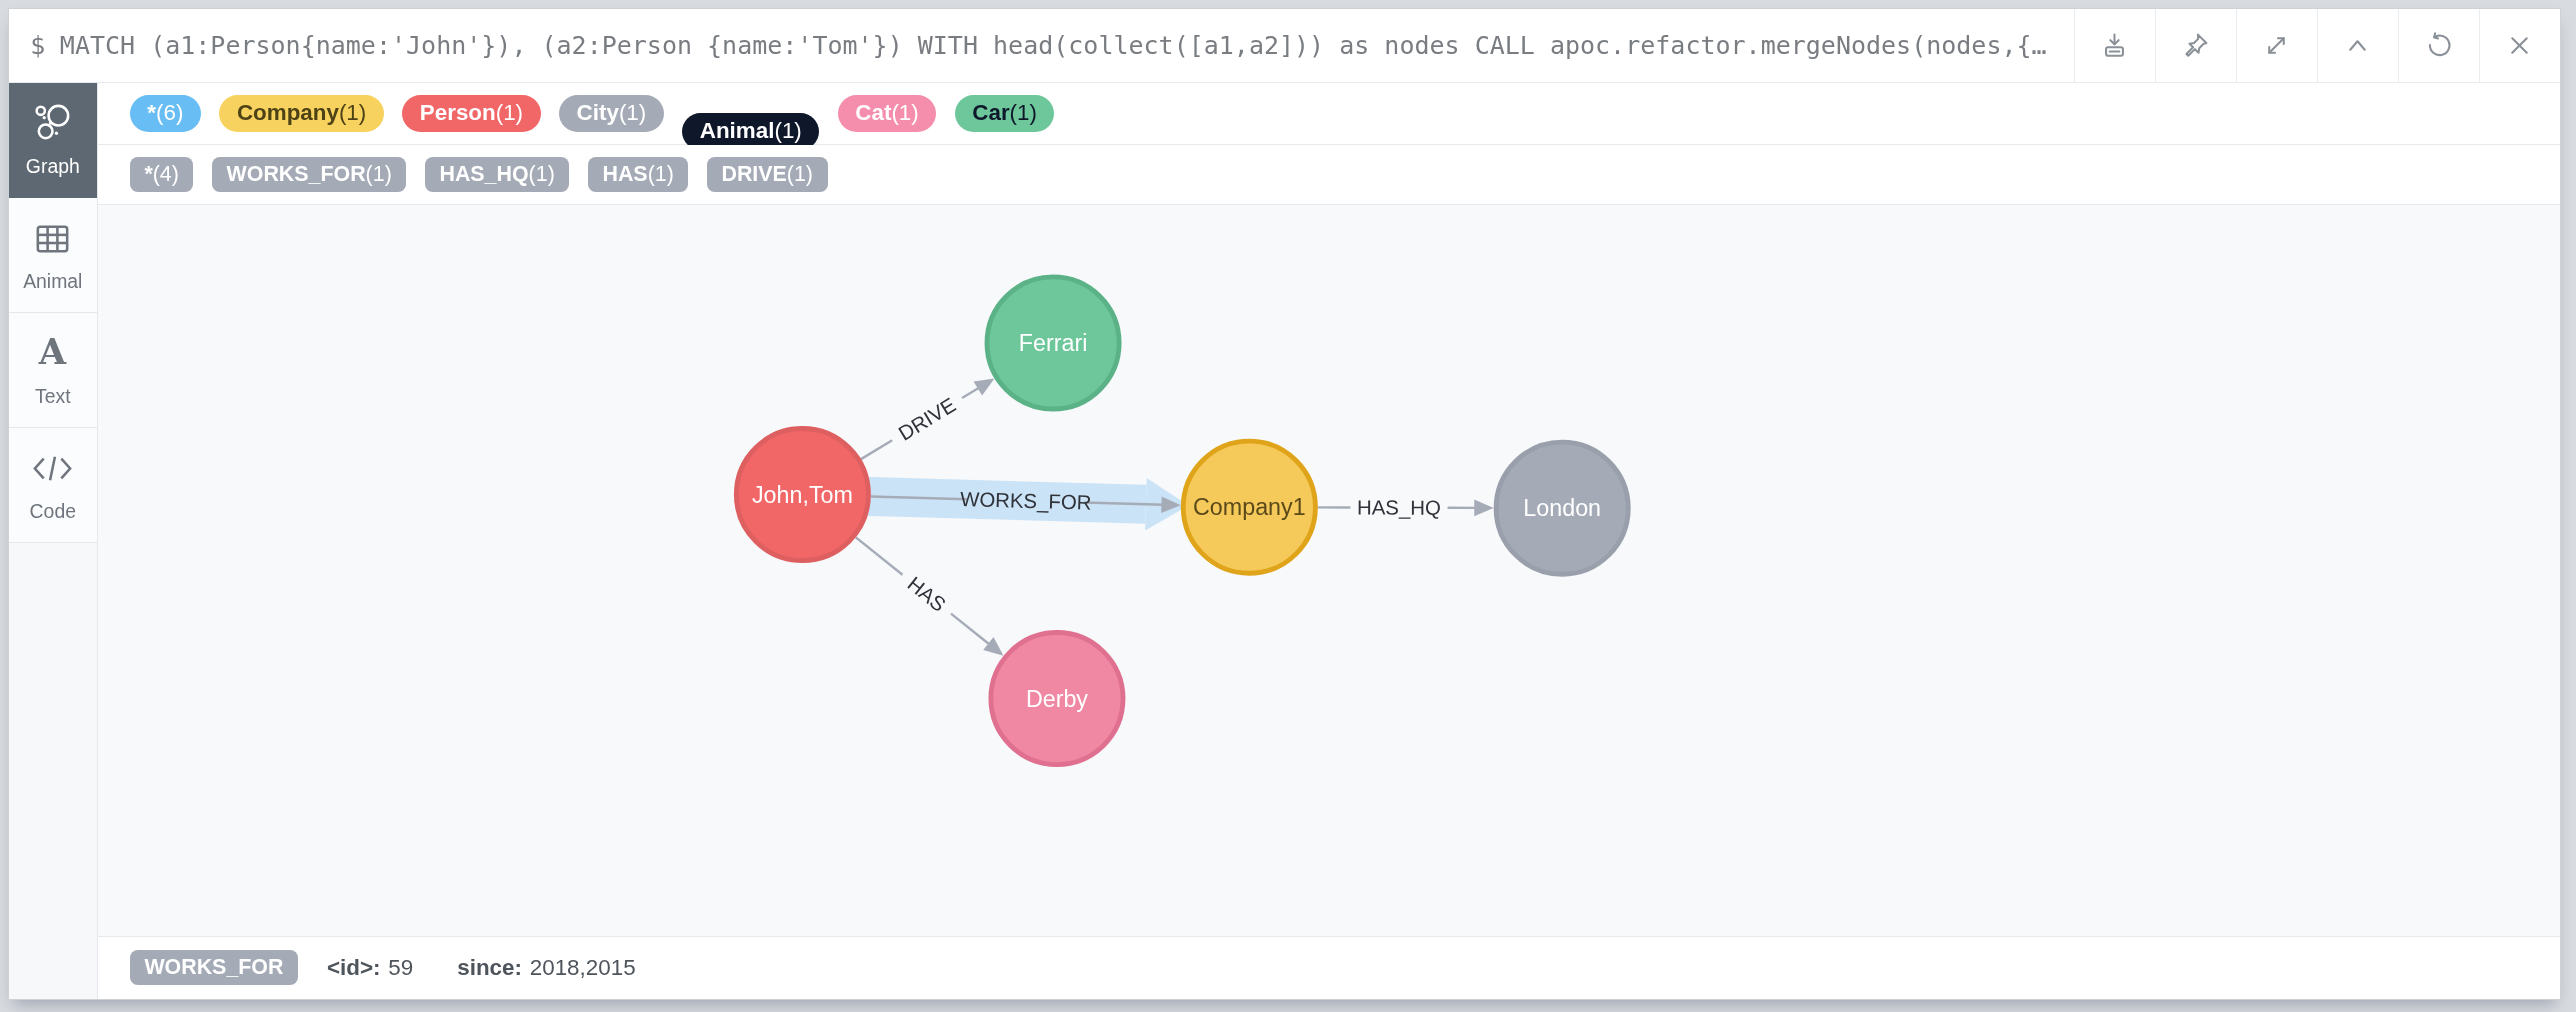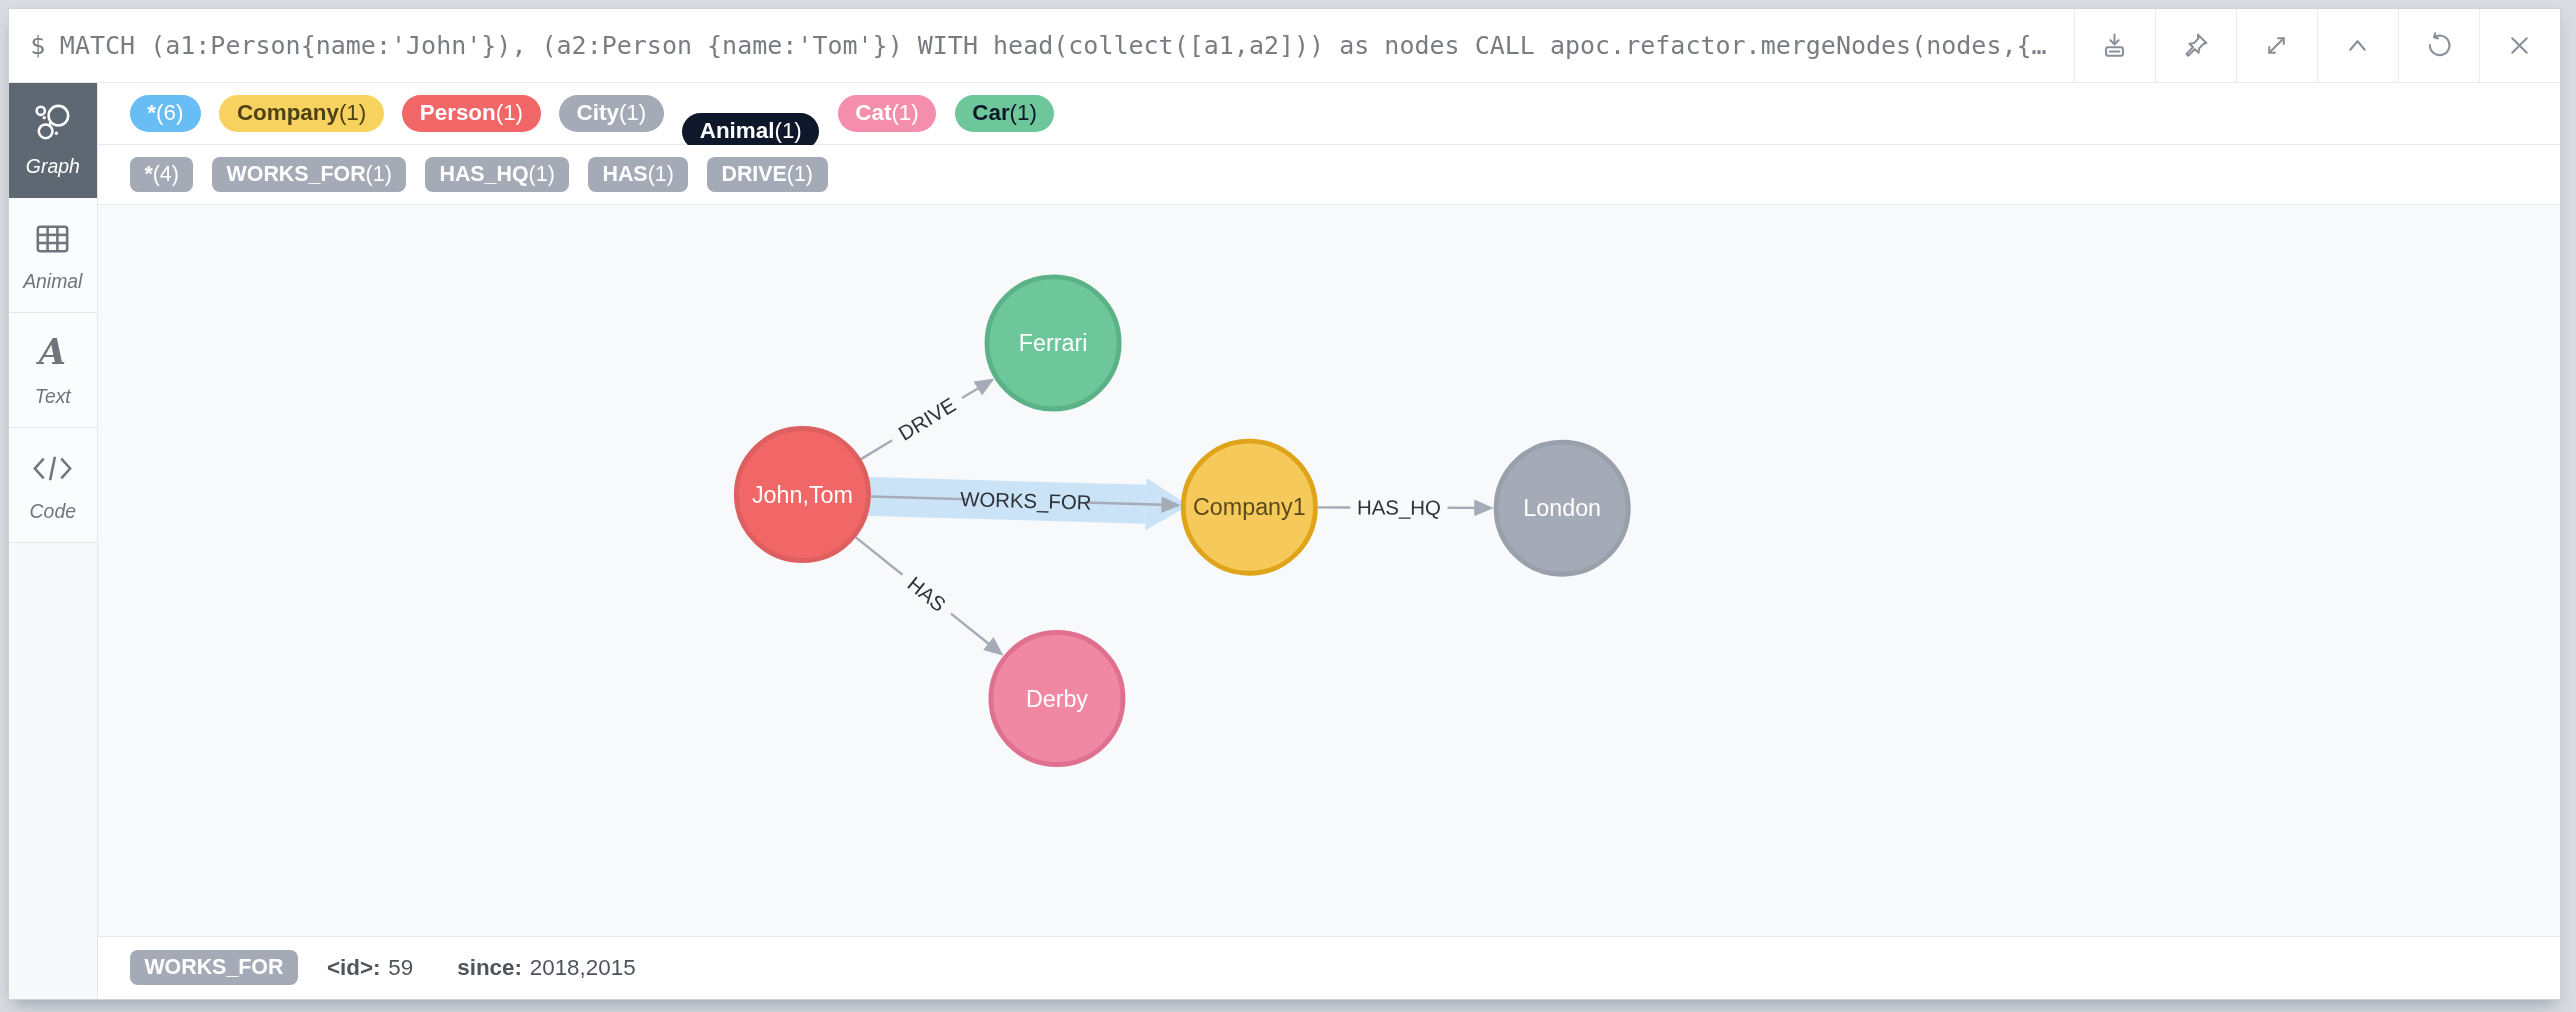--- a/index.html
+++ b/index.html
@@ -16,21 +16,21 @@
                 color:#797D82; white-space:pre; overflow:hidden; cursor:text; }
   .query-area .prompt { margin-right:14.6px; }
   .ebtn { width:81px; flex:none; border-left:1px solid #EAEDEF; display:flex; align-items:center;
           justify-content:center; color:#8A9097; background:#fff; cursor:pointer; }
   .ebtn svg { width:29px; height:29px; stroke:currentColor; fill:none; stroke-width:1.7;
               stroke-linecap:round; stroke-linejoin:round; }
 
   
   .body-row { flex:1; display:flex; min-height:0; }
   .sidebar { width:89px; flex:none; border-right:1px solid #E4E7EB; background:#F6F8F9;
-             display:flex; flex-direction:column;font-style:italic; }
+             display:flex; flex-direction:column; }
   .tab { height:115px; flex:none; border-bottom:1px solid #E4E7EB; display:flex; flex-direction:column;
          align-items:center; justify-content:center; gap:8.7px; color:#6F757D; background:#FBFCFD;
          font-size:19.4px; cursor:pointer; }
   .tab.active { background:#5E6873; color:#fff; border-bottom:1px solid #5E6873; }
   .tab svg { width:45px; height:45px; stroke:currentColor; fill:none; stroke-width:2.6; }
   .tab .serifA { font-family:"DejaVu Serif","Liberation Serif",serif; }
 
   .main { flex:1; display:flex; flex-direction:column; min-width:0; }
   .row-labels { height:62px; flex:none; border-bottom:1px solid #E7EAED; display:flex;
                 align-items:center; gap:18.5px; padding-left:32px; background:#fff; }

